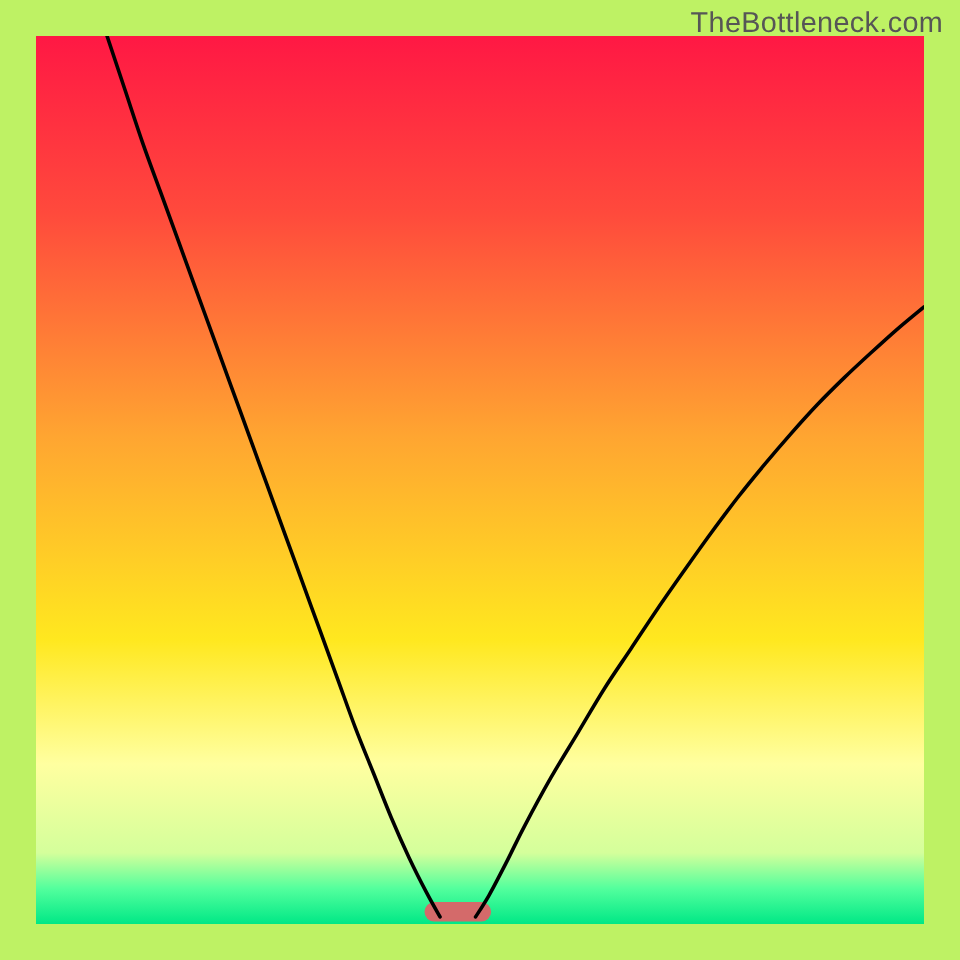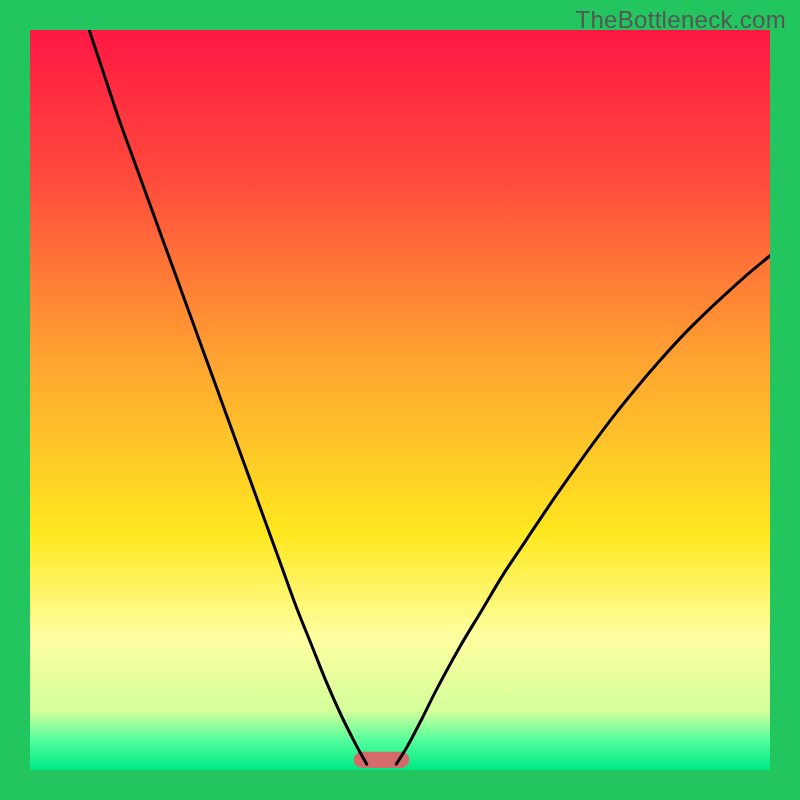--- a/index.html
+++ b/index.html
@@ -1,21 +1,21 @@
 <!DOCTYPE html>
 <html><head>
 <meta charset="utf-8">
 <style>
   * { margin: 0; padding: 0; box-sizing: border-box; }
   html, body { width: 800px; height: 800px; overflow: hidden; background: #000; }
   .frame {
     position: relative;
     width: 800px;
     height: 800px;
-    background: #22c55e;
+    background: #bef264;
   }
   .plot-area {
     position: absolute;
     left: 30px;
     top: 30px;
     width: 740px;
     height: 740px;
     overflow: hidden;
   }
   .watermark {

